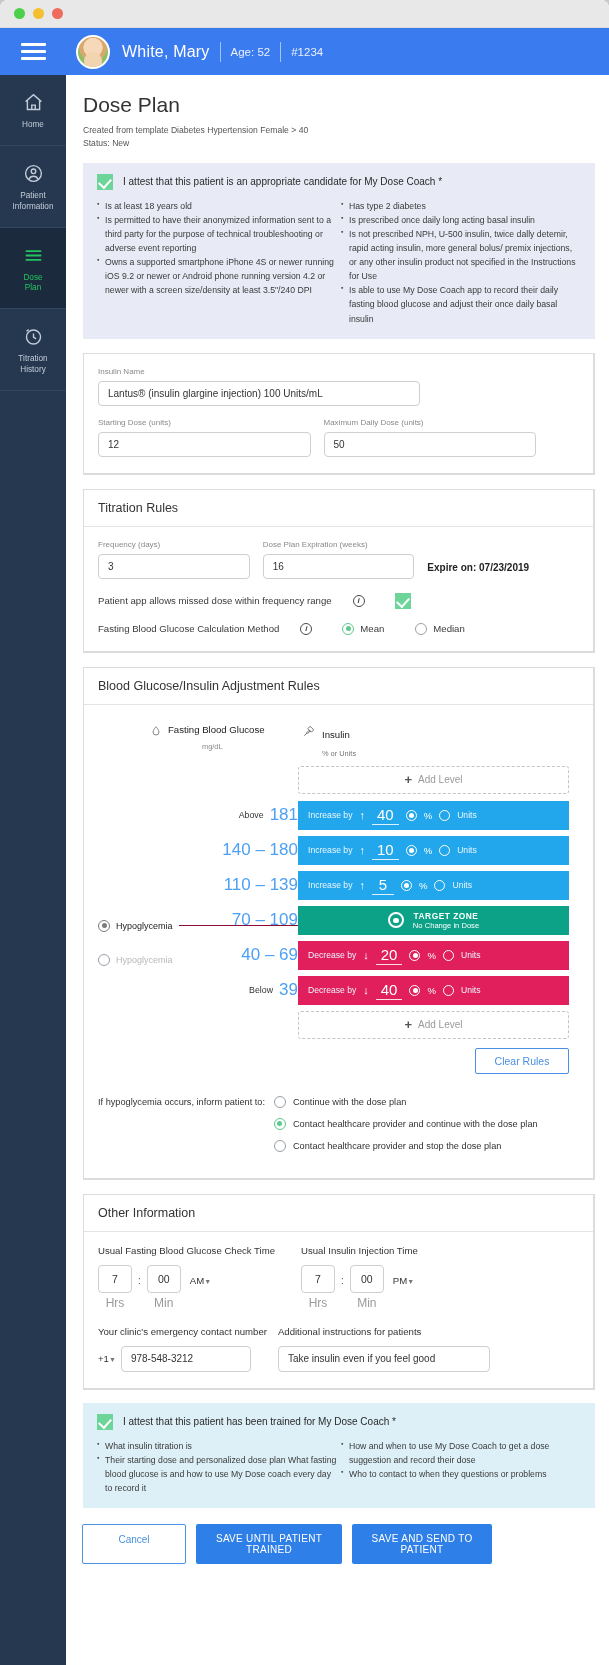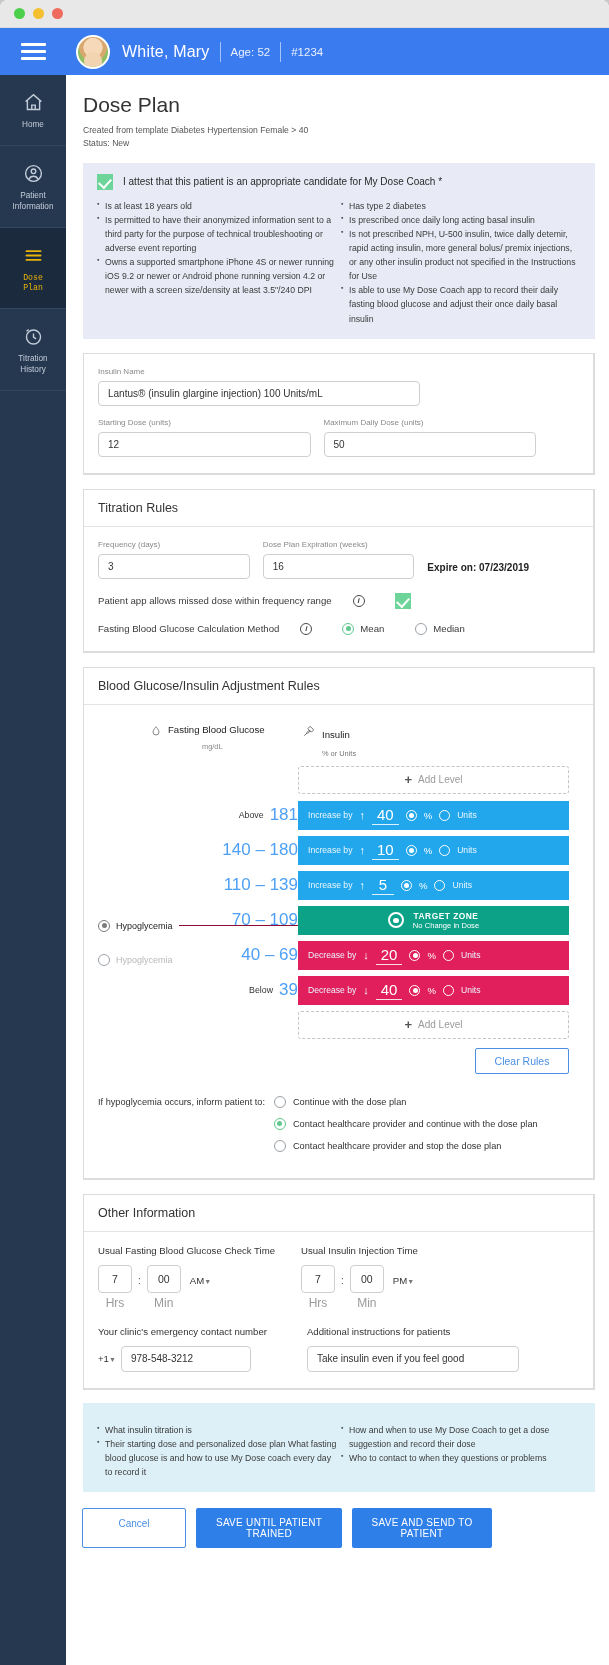--- a/index.html
+++ b/index.html
@@ -52,21 +52,21 @@
   
   .body { display: flex; height: calc(1665px - 28px - 47px); }
   .sidebar {
     width: 66px; background: #253850; flex: 0 0 66px;
     display: flex; flex-direction: column;
   }
   .snav {
     padding: 17px 2px 15px; text-align: center; color: #c3ccd8;
     border-bottom: 1px solid #32475f; cursor: pointer;
   }
-  .snav.active { background: #1b2a3d; color: #eab308; font-family: Liberation Mono, monospace; }
+  .snav.active { background: #1b2a3d; color: #22c55e; }
   .snav .ico { display:block; height: 22px; margin-bottom: 6px; }
   .snav .lbl { font-size: 8.2px; line-height: 1.25; display: block; }
   .snav svg { width: 21px; height: 21px; }
 
   .content { flex: 1; background: #fff; overflow: hidden; position: relative; padding: 0 0 0 0;}
   .inner { padding: 18px 14px 0 17px; }
 
   h1.page-title { font-size: 21px; font-weight: 400; color: #333; }
   .sub { font-size: 8.6px; color: #555; margin-top: 7px; line-height: 1.5; }
 
@@ -538,37 +538,41 @@
                   <span style="font-size:10px;color:#555;margin-bottom:14px">:</span>
                   <div>
                     <div class="tcell">00</div>
                     <span class="tsub">Min</span>
                   </div>
                   <span class="ampm" style="margin-bottom:14px"><span>PM</span><span class="caret">▼</span></span>
                 </div>
               </div>
             </div>
 
-            <div style="display:flex;gap:40px;margin-top:16px">
+            <div style="display:flex;gap:11px;margin-top:16px">
               <div>
                 <div class="tlabel">Your clinic's emergency contact number</div>
                 <div style="display:flex;align-items:center">
                   <span class="cc"><span>+1</span><span class="caret">▼</span></span>
                   <div class="fin" style="width:130px;height:26px">978-548-3212</div>
                 </div>
               </div>
               <div style="flex:1">
                 <div class="tlabel">Additional instructions for patients</div>
                 <div class="fin" style="height:26px;width:212px">Take insulin even if you feel good</div>
               </div>
             </div>
           </div>
         </div>
 
         <div class="attest blue2">
+          <div class="attest-head">
+            <span class="chk"></span>
+            <span class="t">I attest that this patient has been trained for My Dose Coach *</span>
+          </div>
           <div class="cols">
             <ul>
               <li>What insulin titration is</li>
               <li>Their starting dose and personalized dose plan What fasting blood glucose is and how to use My Dose coach every day to record it</li>
             </ul>
             <ul>
               <li>How and when to use My Dose Coach to get a dose suggestion and record their dose</li>
               <li>Who to contact to when they questions or problems</li>
             </ul>
           </div>

